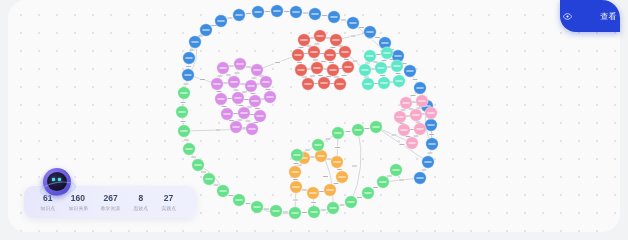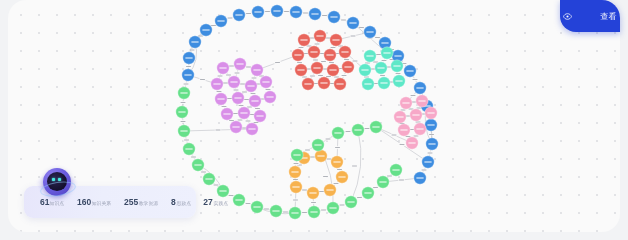--- a/index.html
+++ b/index.html
@@ -39,21 +39,21 @@
   
   #stats-panel{
     position:absolute;left:24px;top:186px;
     width:172px;height:32px;
     border-radius:9px;
     background:linear-gradient(100deg,#e7e6fb 0%,#eceefc 45%,#eef0fd 100%);
     box-shadow:0 2px 7px rgba(104,110,180,.13);
     display:flex;align-items:center;
     padding-left:16px;box-sizing:border-box;
   }
-  .stat{display:flex;flex-direction:row;align-items:center;margin-right:12px;}
+  .stat{display:flex;flex-direction:column;align-items:center;margin-right:12px;}
   .stat:last-child{margin-right:0;}
   .stat-value{font-size:8.5px;font-weight:bold;color:#3b4a66;line-height:10px;}
   .stat-label{font-size:5.2px;color:#9aa0b4;line-height:8px;margin-top:1px;
               transform:scale(.92);white-space:nowrap;}
 
   
   #avatar{
     position:absolute;left:41px;top:167px;width:32px;height:32px;
   }
   #avatar .halo{
@@ -956,21 +956,21 @@
 <div id="stats-panel">
   <div class="stat">
     <span class="stat-value">61</span>
     <span class="stat-label">知识点</span>
   </div>
   <div class="stat">
     <span class="stat-value">160</span>
     <span class="stat-label">知识关系</span>
   </div>
   <div class="stat">
-    <span class="stat-value">255</span>
+    <span class="stat-value">267</span>
     <span class="stat-label">教学资源</span>
   </div>
   <div class="stat">
     <span class="stat-value">8</span>
     <span class="stat-label">思政点</span>
   </div>
   <div class="stat">
     <span class="stat-value">27</span>
     <span class="stat-label">实践点</span>
   </div>

